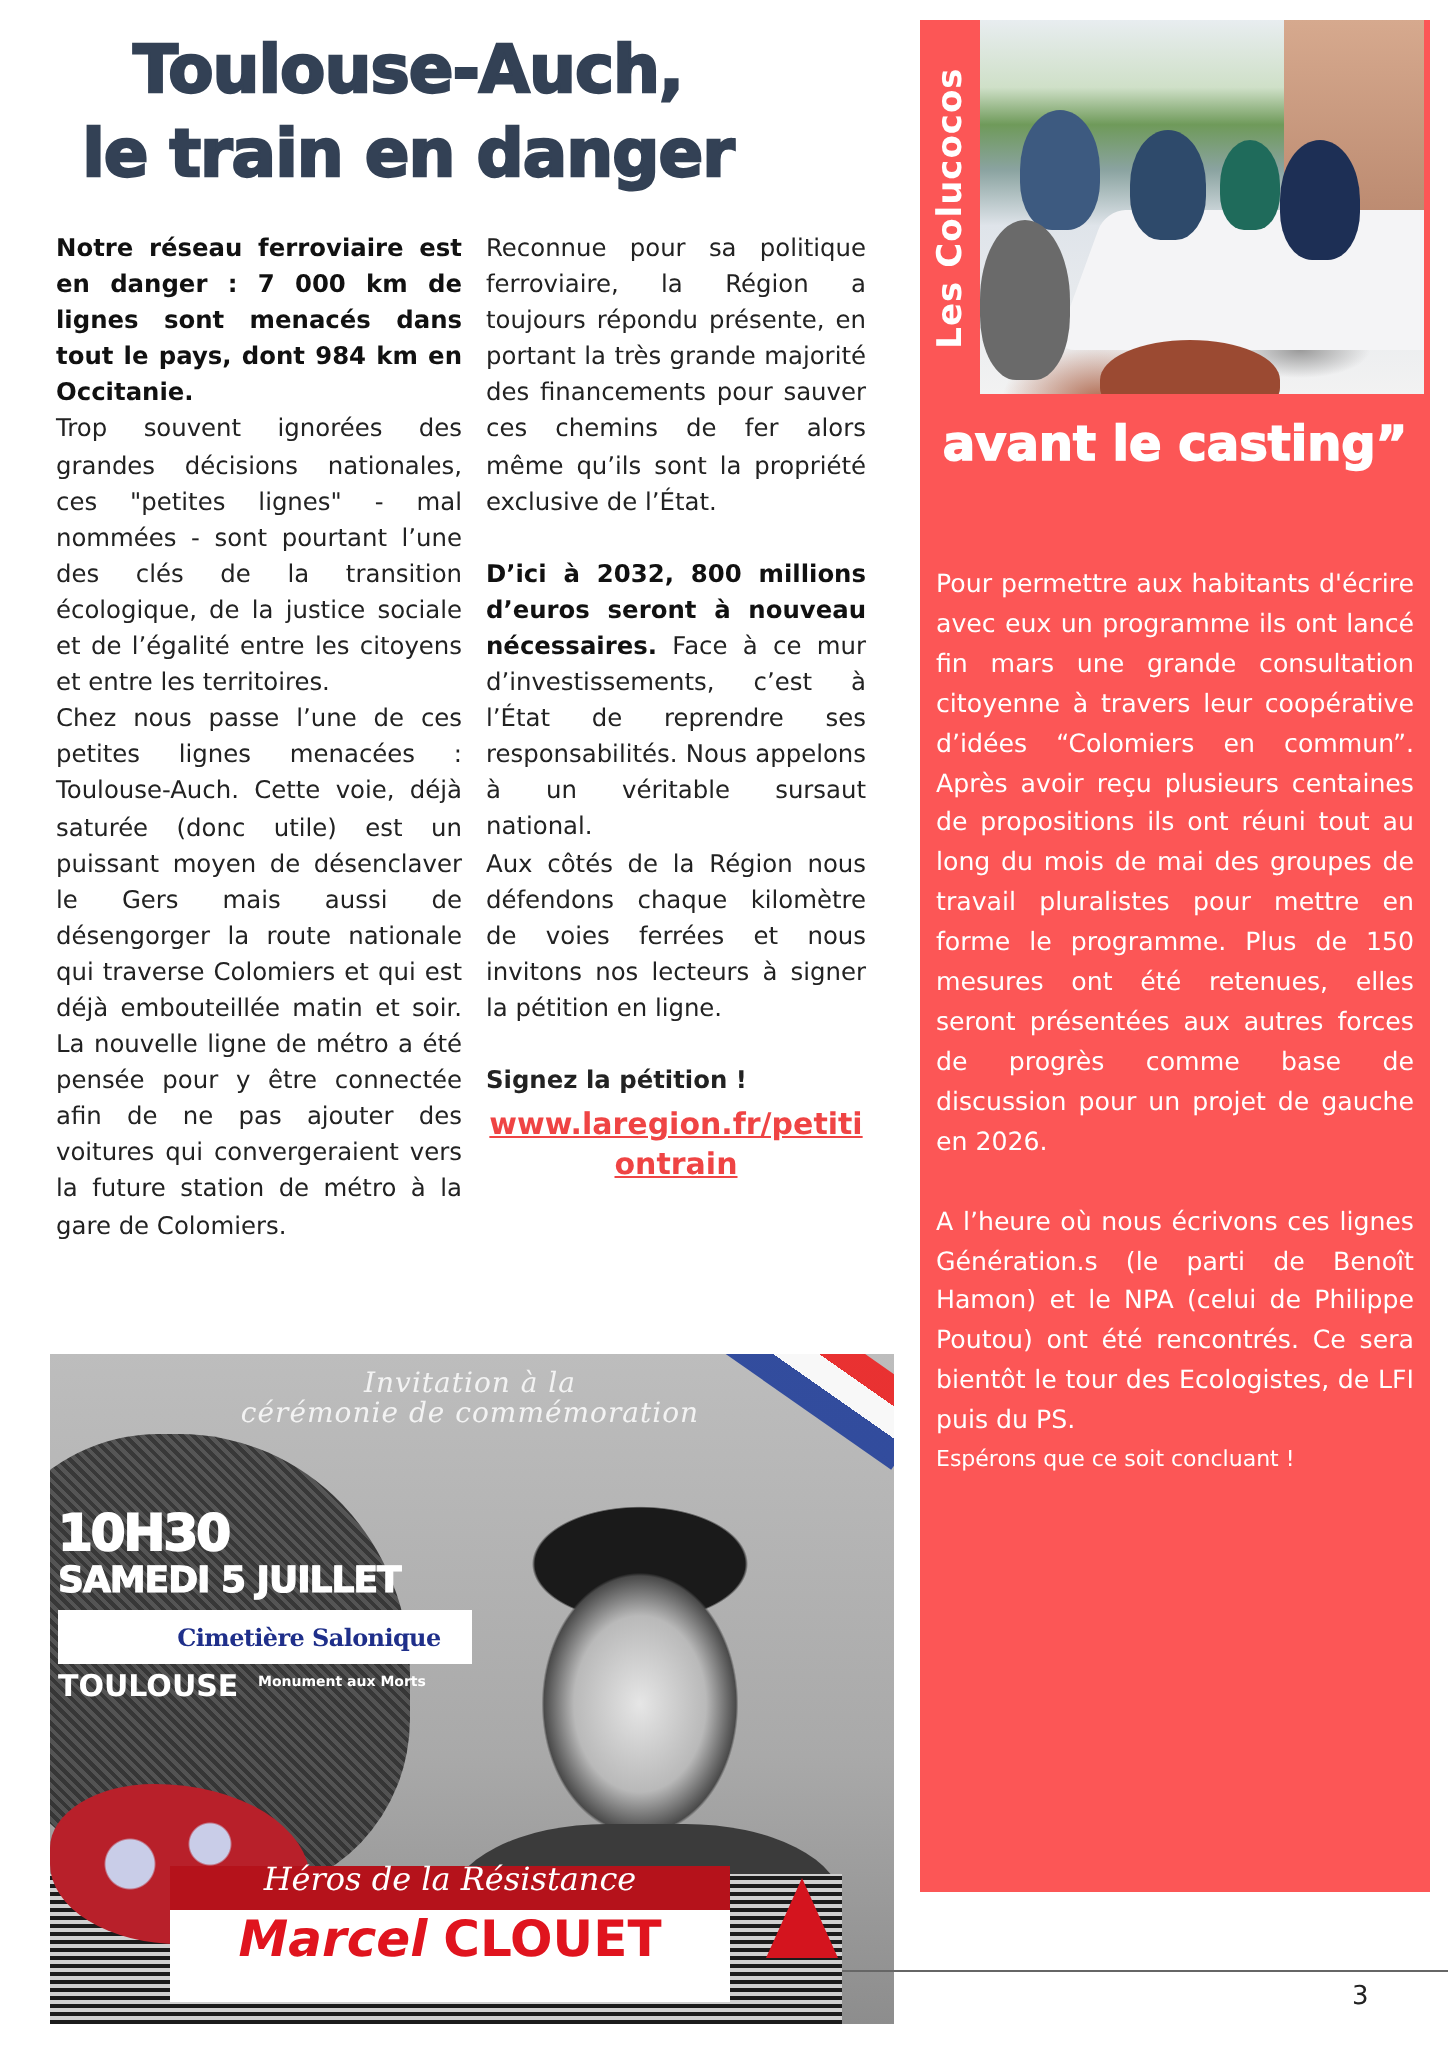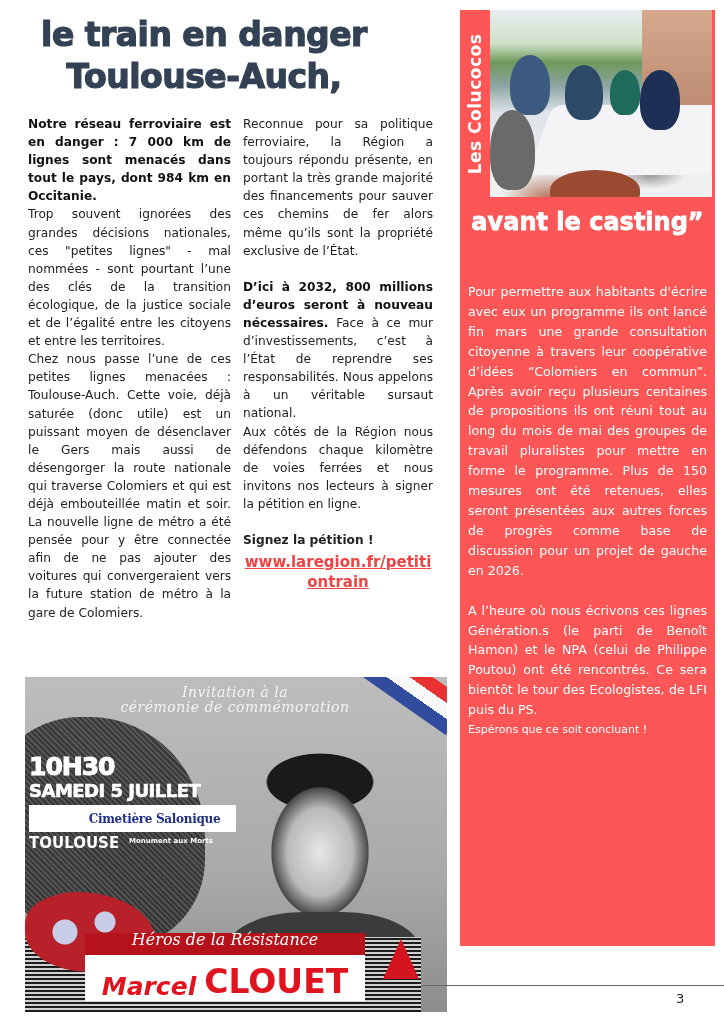--- a/index.html
+++ b/index.html
@@ -151,46 +151,46 @@
     position: absolute; left: 60px; top: 256px; width: 280px; height: 22px;
     background: #b5121b;
   }
   .poster .heros {
     position: absolute; left: 60px; top: 253px; width: 280px; text-align: center;
     color: #fff; font-family: "DejaVu Serif", serif; font-style: italic;
     font-size: 16px;
   }
   .poster .name-box {
     position: absolute; left: 60px; top: 278px; width: 280px; height: 46px;
-    background: #fff; display: flex; align-items: flex-end; justify-content: center;
+    background: #fff; display: flex; align-items: flex-start; justify-content: center;
   }
   .poster .name-first {
     color: #e0141e; font-weight: 900; font-style: italic; font-size: 25px; margin-right: 8px;
   }
   .poster .name-last {
-    color: #e0141e; font-weight: 900; font-size: 33px;
+    color: #e0141e; font-weight: 900; font-size: 25px;
   }
   .poster .logo {
     position: absolute; left: 358px; top: 262px; width: 0; height: 0;
     border-left: 18px solid transparent; border-right: 18px solid transparent;
     border-bottom: 40px solid #d4141e;
   }
   .footer-rule {
     position: absolute; left: 421px; top: 985px; width: 303px; height: 1px; background: #666;
   }
   .page-number {
     position: absolute; left: 676px; top: 991px; font-size: 13px; color: #222;
   }
 </style>
 </head>
 <body>
 
 <div class="title">
+  <div>Toulouse-Auch,</div>
   <div>le train en danger</div>
-  <div>Toulouse-Auch,</div>
 </div>
 
 <div class="col col1">
   <p><b>Notre réseau ferroviaire est en danger : 7 000 km de lignes sont menacés dans tout le pays, dont 984 km en Occitanie.</b></p>
   <p>Trop souvent ignorées des grandes décisions nationales, ces "petites lignes" - mal nommées - sont pourtant l’une des clés de la transition écologique, de la justice sociale et de l’égalité entre les citoyens et entre les territoires.</p>
   <p>Chez nous passe l’une de ces petites lignes menacées : Toulouse-Auch. Cette voie, déjà saturée (donc utile) est un puissant moyen de désenclaver le Gers mais aussi de désengorger la route nationale qui traverse Colomiers et qui est déjà embouteillée matin et soir. La nouvelle ligne de métro a été pensée pour y être connectée afin de ne pas ajouter des voitures qui convergeraient vers la future station de métro à la gare de Colomiers.</p>
 </div>
 
 <div class="col col2">
   <p>Reconnue pour sa politique ferroviaire, la Région a toujours répondu présente, en portant la très grande majorité des financements pour sauver ces chemins de fer alors même qu’ils sont la propriété exclusive de l’État.</p>

